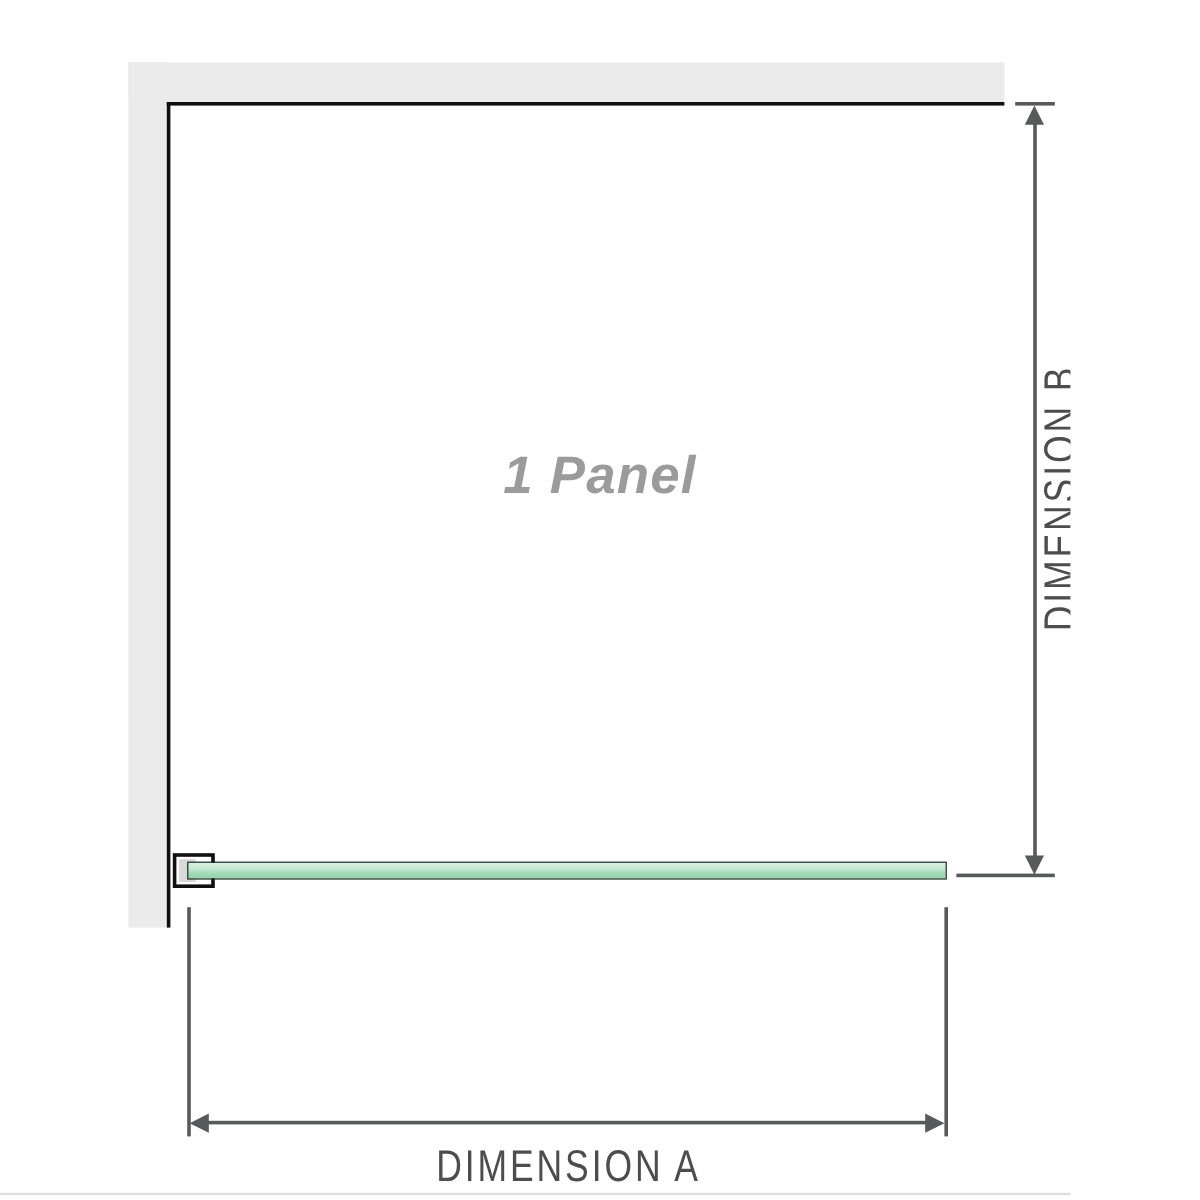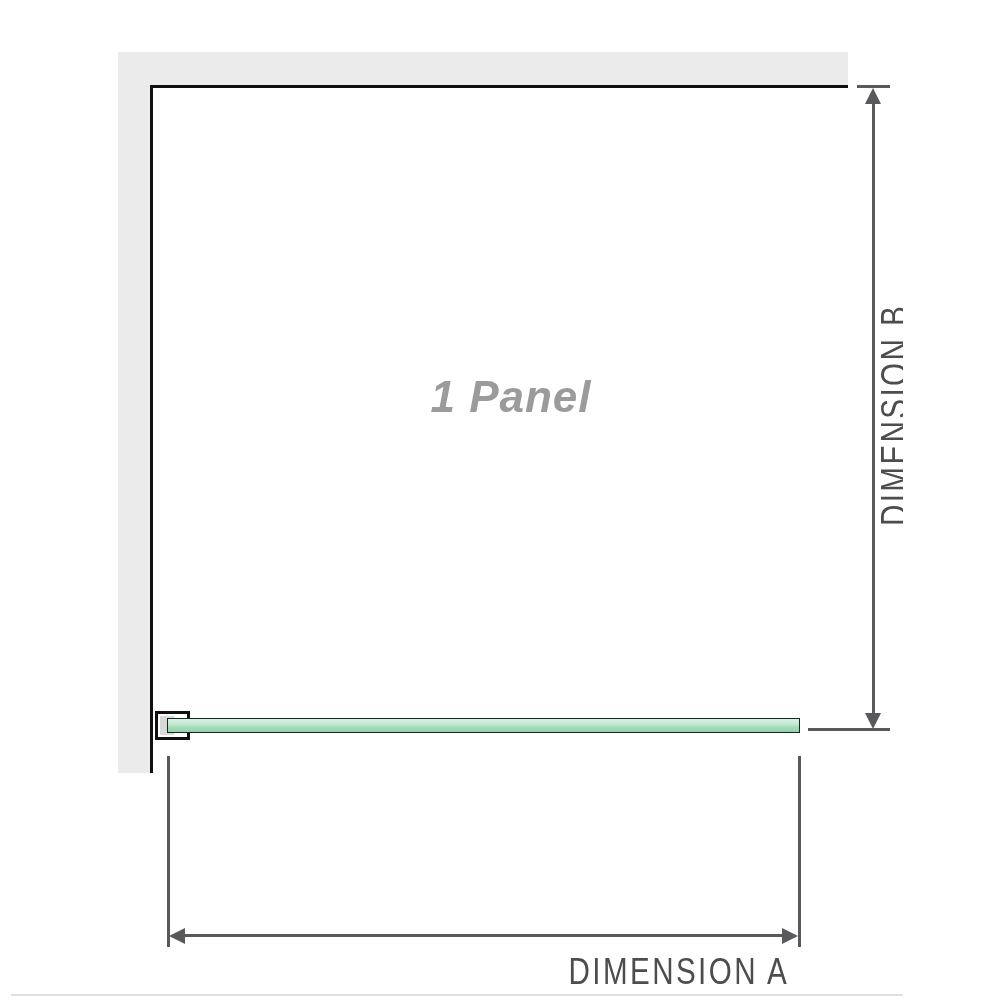--- a/index.html
+++ b/index.html
@@ -7,21 +7,20 @@
     padding: 0;
     background: #ffffff;
     font-family: "Liberation Sans", sans-serif;
   }
   .scene {
     position: relative;
     width: 892px;
     height: 1000px;
     background: #ffffff;
     overflow: hidden;
-    margin-left: 11px;
   }
   .abs { position: absolute; }
 
   
   .wall {
     background: var(--wall-fill, #ebebeb);
   }
   .wall-top  { left: 107px; top: 52px; width: 730px; height: 33px; }
   .wall-left { left: 107px; top: 52px; width: 32px;  height: 721px; }
 
@@ -110,22 +109,22 @@
 
   
   .dim-label {
     color: var(--label-gray, #4d4d4d);
     font-size: 37px;
     font-weight: 300;
     letter-spacing: 3px;
     white-space: nowrap;
   }
   .dimA-label {
-    left: 174px; top: 951px; width: 632px;
-    text-align: right;
+    left: 158px; top: 951px; width: 632px;
+    text-align: center;
   }
   .dimA-label span {
     display: inline-block;
     transform: scaleX(0.8);
   }
   .dimB-label {
     left: 884px; top: 415px;
     transform: translate(-50%, -50%) rotate(-90deg) scaleX(0.8);
   }
 

